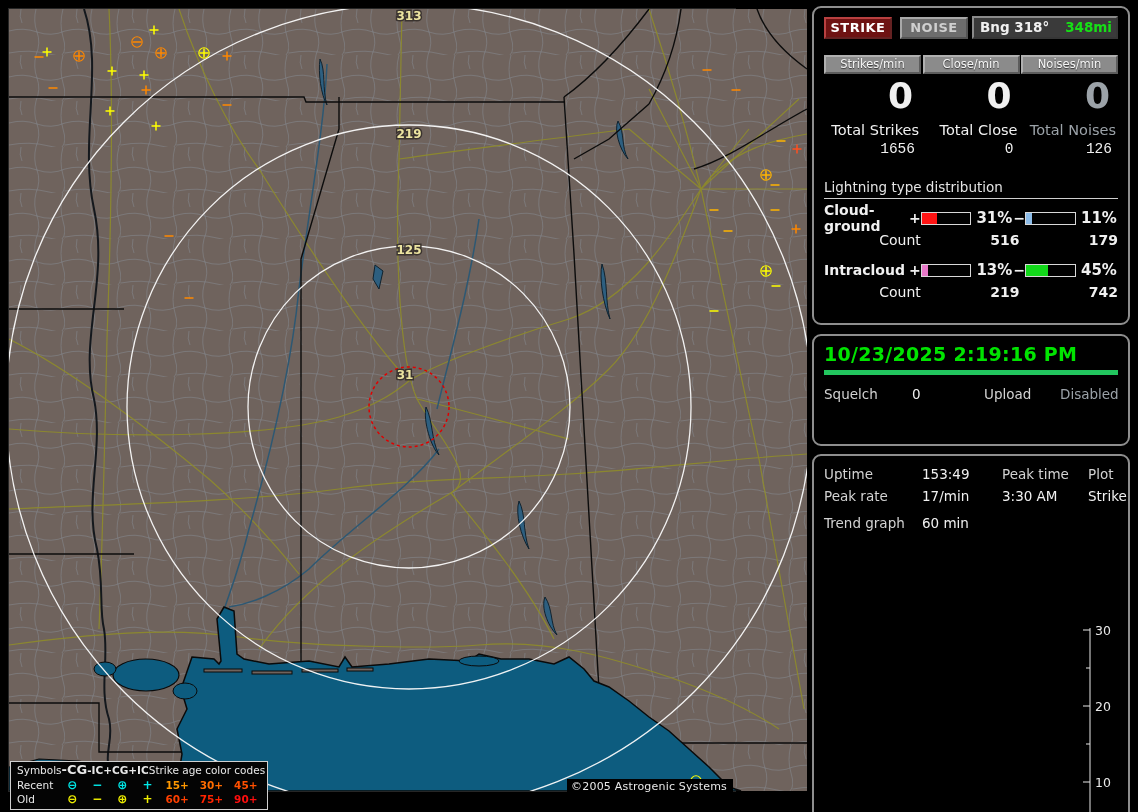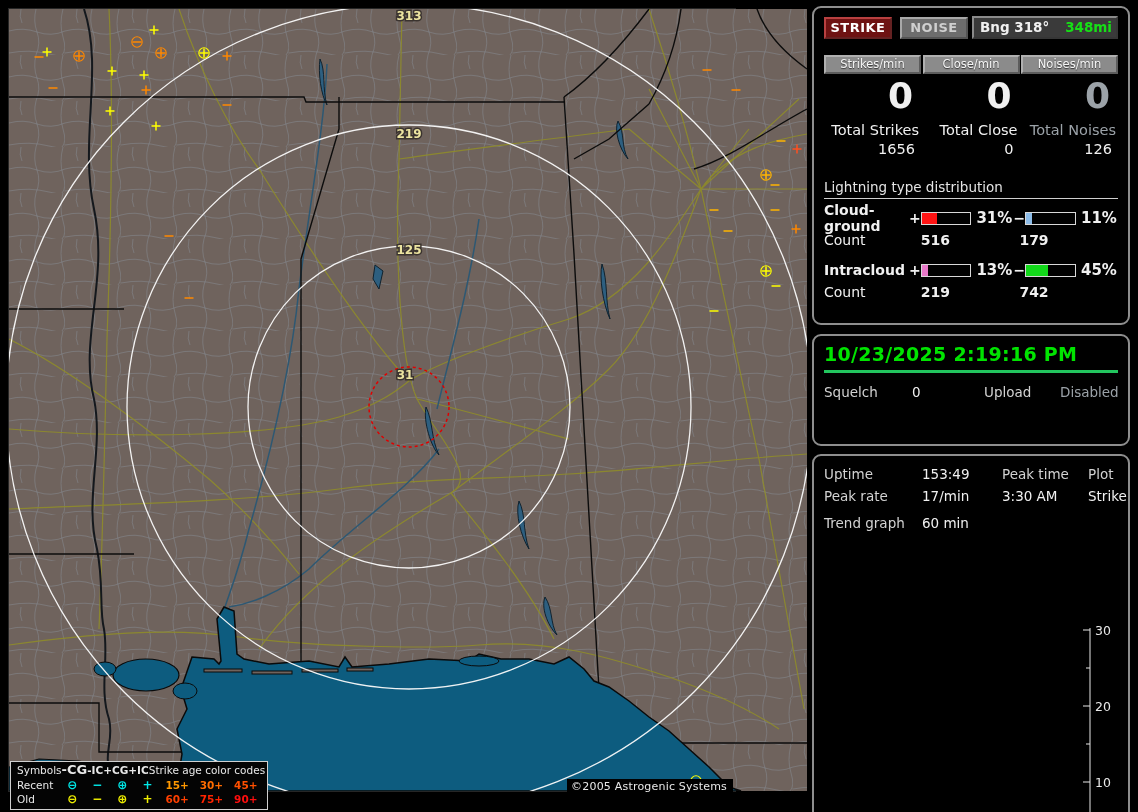--- a/index.html
+++ b/index.html
@@ -32,36 +32,36 @@
   #bng-box{margin-left:auto;width:132px;background:#3a3a3a;border:2px outset #8a8a8a;display:flex;
            font-weight:bold;font-size:13.5px;padding:1px 4px 2px 6px;}
   #bng-box .dist{color:#16e016;margin-left:auto;}
   
   #counters{display:flex;justify-content:space-between;margin-bottom:22px;}
   .ccol{width:97px;display:flex;flex-direction:column;}
   .cbtn{height:15px;line-height:15px;font-size:11.5px;text-align:center;background:#8b8b8b;color:#f6f6f6;
         border:2px outset #b0b0b0;text-shadow:0 1px 1px #333;}
   .cval{font-size:36px;font-weight:bold;text-align:right;padding-right:8px;line-height:44px;height:46px;}
   .ctotl{font-size:14.5px;text-align:right;padding-right:2px;margin-top:2px;}
-  .ctotv{font-size:14.5px;text-align:right;padding-right:6px;margin-top:3px;}
+  .ctotv{font-size:14.5px;text-align:right;padding-right:6px;margin-top:3px;font-family:Liberation Mono, monospace;}
   .dim{color:#9ba2a8;}
   .grn{color:#00dd00;}
   
   #dist-title{font-size:13.5px;color:#e4e4e4;border-bottom:1px solid #cfcfcf;padding-bottom:3px;margin-bottom:9px;}
   .drow{display:flex;align-items:center;height:20px;margin-bottom:4px;font-size:14px;}
   .dlab{width:94px;font-weight:bold;}
   .dsign{width:13px;font-weight:bold;}
   .dbar{width:54px;height:11px;border:1px solid #d8d8d8;background:#000;margin-right:5px;}
   .dbar .fill{height:100%;}
   .dpct{width:41px;font-weight:bold;font-size:15px;}
-  .crow{display:flex;font-size:14px;margin-bottom:12px;}
+  .crow{display:flex;font-size:14px;margin-bottom:12px;text-align:right;}
   .crow .cl{width:104px;}
   .crow .cv{width:106px;font-weight:bold;}
   
-  #datetime{color:#00e400;font-weight:bold;font-size:19px;border-bottom:3px solid #22c55e;
+  #datetime{color:#00e400;font-weight:bold;font-size:19px;border-bottom:5px solid #22c55e;
             padding-bottom:5px;margin-bottom:9px;letter-spacing:.3px;}
   .srow{display:grid;grid-template-columns:88px 72px 76px auto;font-size:13.5px;height:20px;align-items:center;}
   
   .urow{display:grid;grid-template-columns:98px 80px 86px auto;font-size:13.5px;height:22px;align-items:center;}
   .lab{color:#d2d2d2;}
   #trend-row{display:grid;grid-template-columns:98px auto;font-size:13.5px;margin-top:8px;}
   #trend{position:absolute;left:1px;bottom:2px;}
 </style>
 </head>
 <body>

